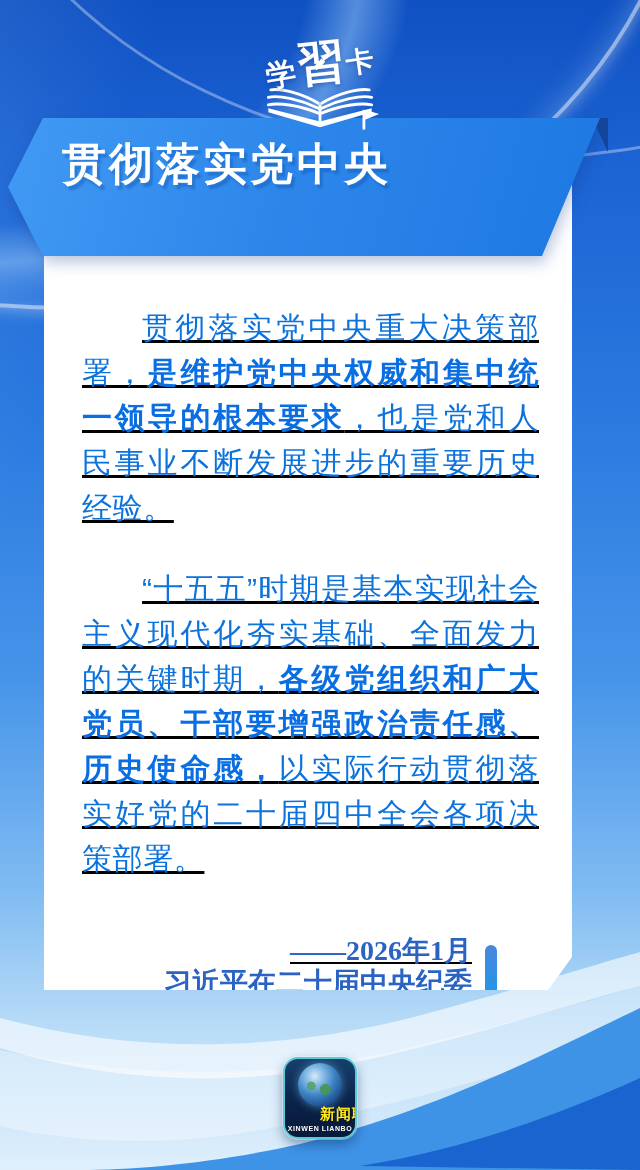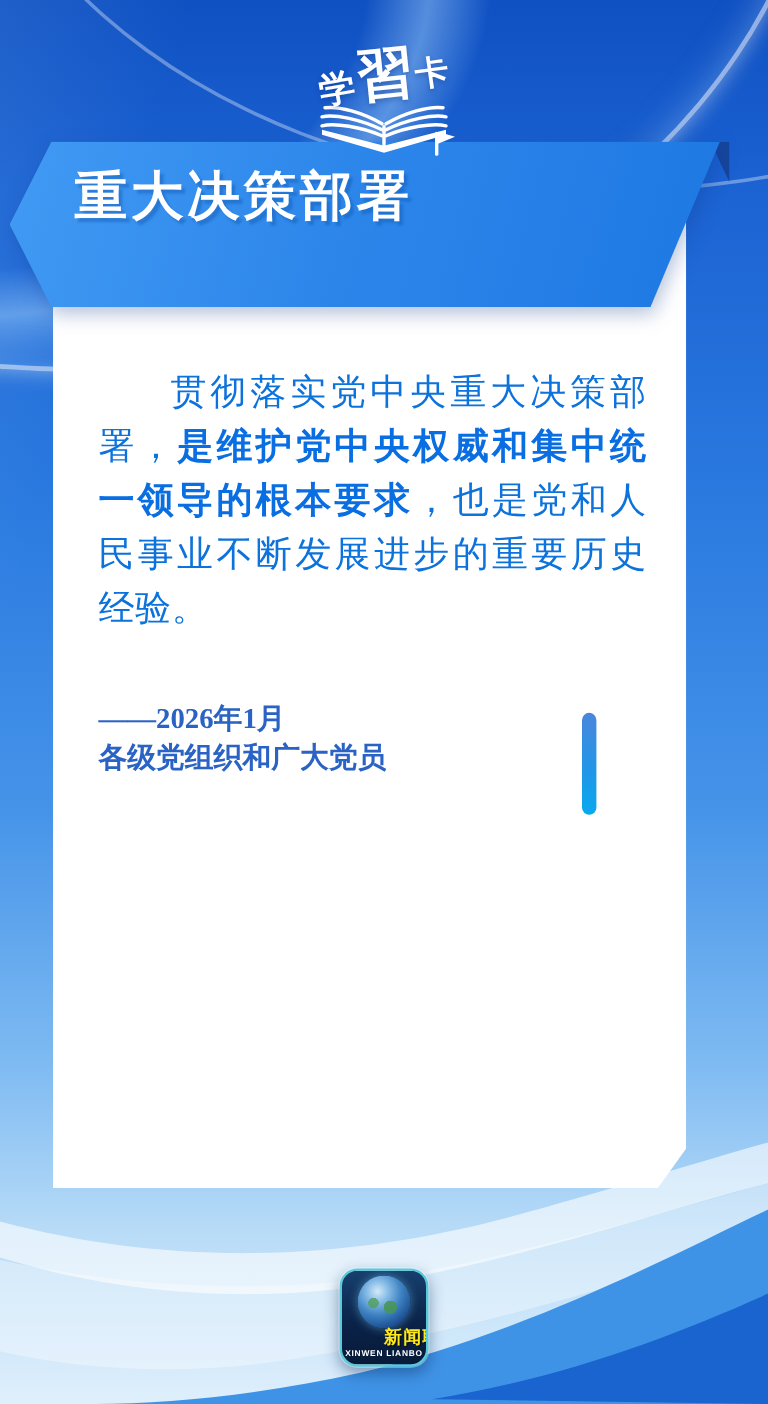--- a/index.html
+++ b/index.html
@@ -35,29 +35,29 @@
   .banner{width:100%;height:100%;
     clip-path:polygon(5.9% 0,100% 0,90.2% 100%,5.9% 100%,0 50%);
     background:linear-gradient(105deg,#419af3 0%,#2c86ea 48%,#1e78e3 100%);}
   .banner-title{padding:21px 0 0 54px;color:#ffffff;font-weight:900;font-size:44px;line-height:49px;
     letter-spacing:3px;text-shadow:3px 4px 2px rgba(16,82,170,.40);}
   .fold{position:absolute;left:592px;top:118px;width:16px;height:34px;background:#16459c;
     clip-path:polygon(0 0,100% 0,100% 100%);z-index:3;}
   
   .card{position:absolute;left:44px;top:120px;width:528px;height:870px;background:#ffffff;z-index:2;
     clip-path:polygon(0 0,100% 0,100% 96.2%,95.5% 100%,0 100%);
-    box-shadow:0 10px 26px rgba(15,60,140,.28);}
+    box-shadow:0 10px 26px rgba(15,60,140,.28);text-decoration:underline;}
   .card-content{padding:185px 33px 0 38px;}
   .card-content p{margin:0 0 36px 0;font-size:30px;line-height:45px;letter-spacing:.6px;
     color:#0c72dc;text-align:justify;text-indent:2em;}
   .card-content p b{font-weight:800;color:#0a6ee3;}
   
-  .attr{position:relative;margin-top:54px;padding-right:67px;
+  .attr{position:relative;margin-top:54px;padding-right:67px;text-align:right;
     font-family:"Liberation Serif","DejaVu Serif",serif;font-weight:700;
-    color:#2a63c4;font-size:24px;line-height:32px;}
+    color:#2a63c4;font-size:28px;line-height:32px;}
   .attr-bar{position:absolute;right:42px;top:10px;width:12px;height:85px;border-radius:6px;
     background:linear-gradient(180deg,#4a86dd 0%,#1f97e8 60%,#07a9ef 100%);}
   
   .app-icon{position:absolute;left:283px;top:1057px;width:74px;height:82px;border-radius:15px;z-index:6;
     background:linear-gradient(180deg,#17406e 0%,#0b2349 55%,#071a38 100%);
     border:2px solid #58c9d9;box-shadow:0 0 0 1px rgba(255,255,255,.35),0 5px 12px rgba(8,40,90,.45);
     overflow:hidden;}
   .globe{position:absolute;left:13px;top:4px;width:44px;height:44px;border-radius:50%;
     background:
       radial-gradient(circle at 62% 60%, rgba(70,150,80,.85) 0 14%, rgba(70,150,80,0) 15%),
@@ -105,34 +105,35 @@
         <path d="M75 26 L75 46" stroke="#ffffff" stroke-width="3.4" stroke-linecap="round"></path>
         <rect x="126" y="31" width="3.4" height="24" rx="1.6" fill="#ffffff"></rect>
         <path d="M129 31 L146 36 L129 43 Z" fill="#ffffff"></path>
       </svg>
     </div>
   </div>
 
   <div class="card">
     <div class="card-content">
       <p><span>贯彻落实党中央重大决策部署，</span><b>是维护党中央权威和集中统一领导的根本要求</b><span>，也是党和人民事业不断发展进步的重要历史经验。</span></p>
+      <p><span>“十五五”时期是基本实现社会主义现代化夯实基础、全面发力的关键时期，</span><b>各级党组织和广大党员、干部要增强政治责任感、历史使命感，</b><span>以实际行动贯彻落实好党的二十届四中全会各项决策部署。</span></p>
 
       <div class="attr">
         <div>——2026年1月</div>
-        <div>各级党组织和广大党员</div>
+        <div>习近平在二十届中央纪委</div>
         <div class="attr-bar"></div>
       </div>
     </div>
   </div>
 
   <div class="fold"></div>
   <div class="banner-wrap">
     <div class="banner">
       <div class="banner-title">
-        <div>重大决策部署</div>
+        <div>贯彻落实党中央</div>
       </div>
     </div>
   </div>
 
   <div class="app-icon">
     <div class="globe"></div>
     <div class="app-title">新闻联播</div>
     <div class="app-sub">XINWEN LIANBO</div>
   </div>
 

